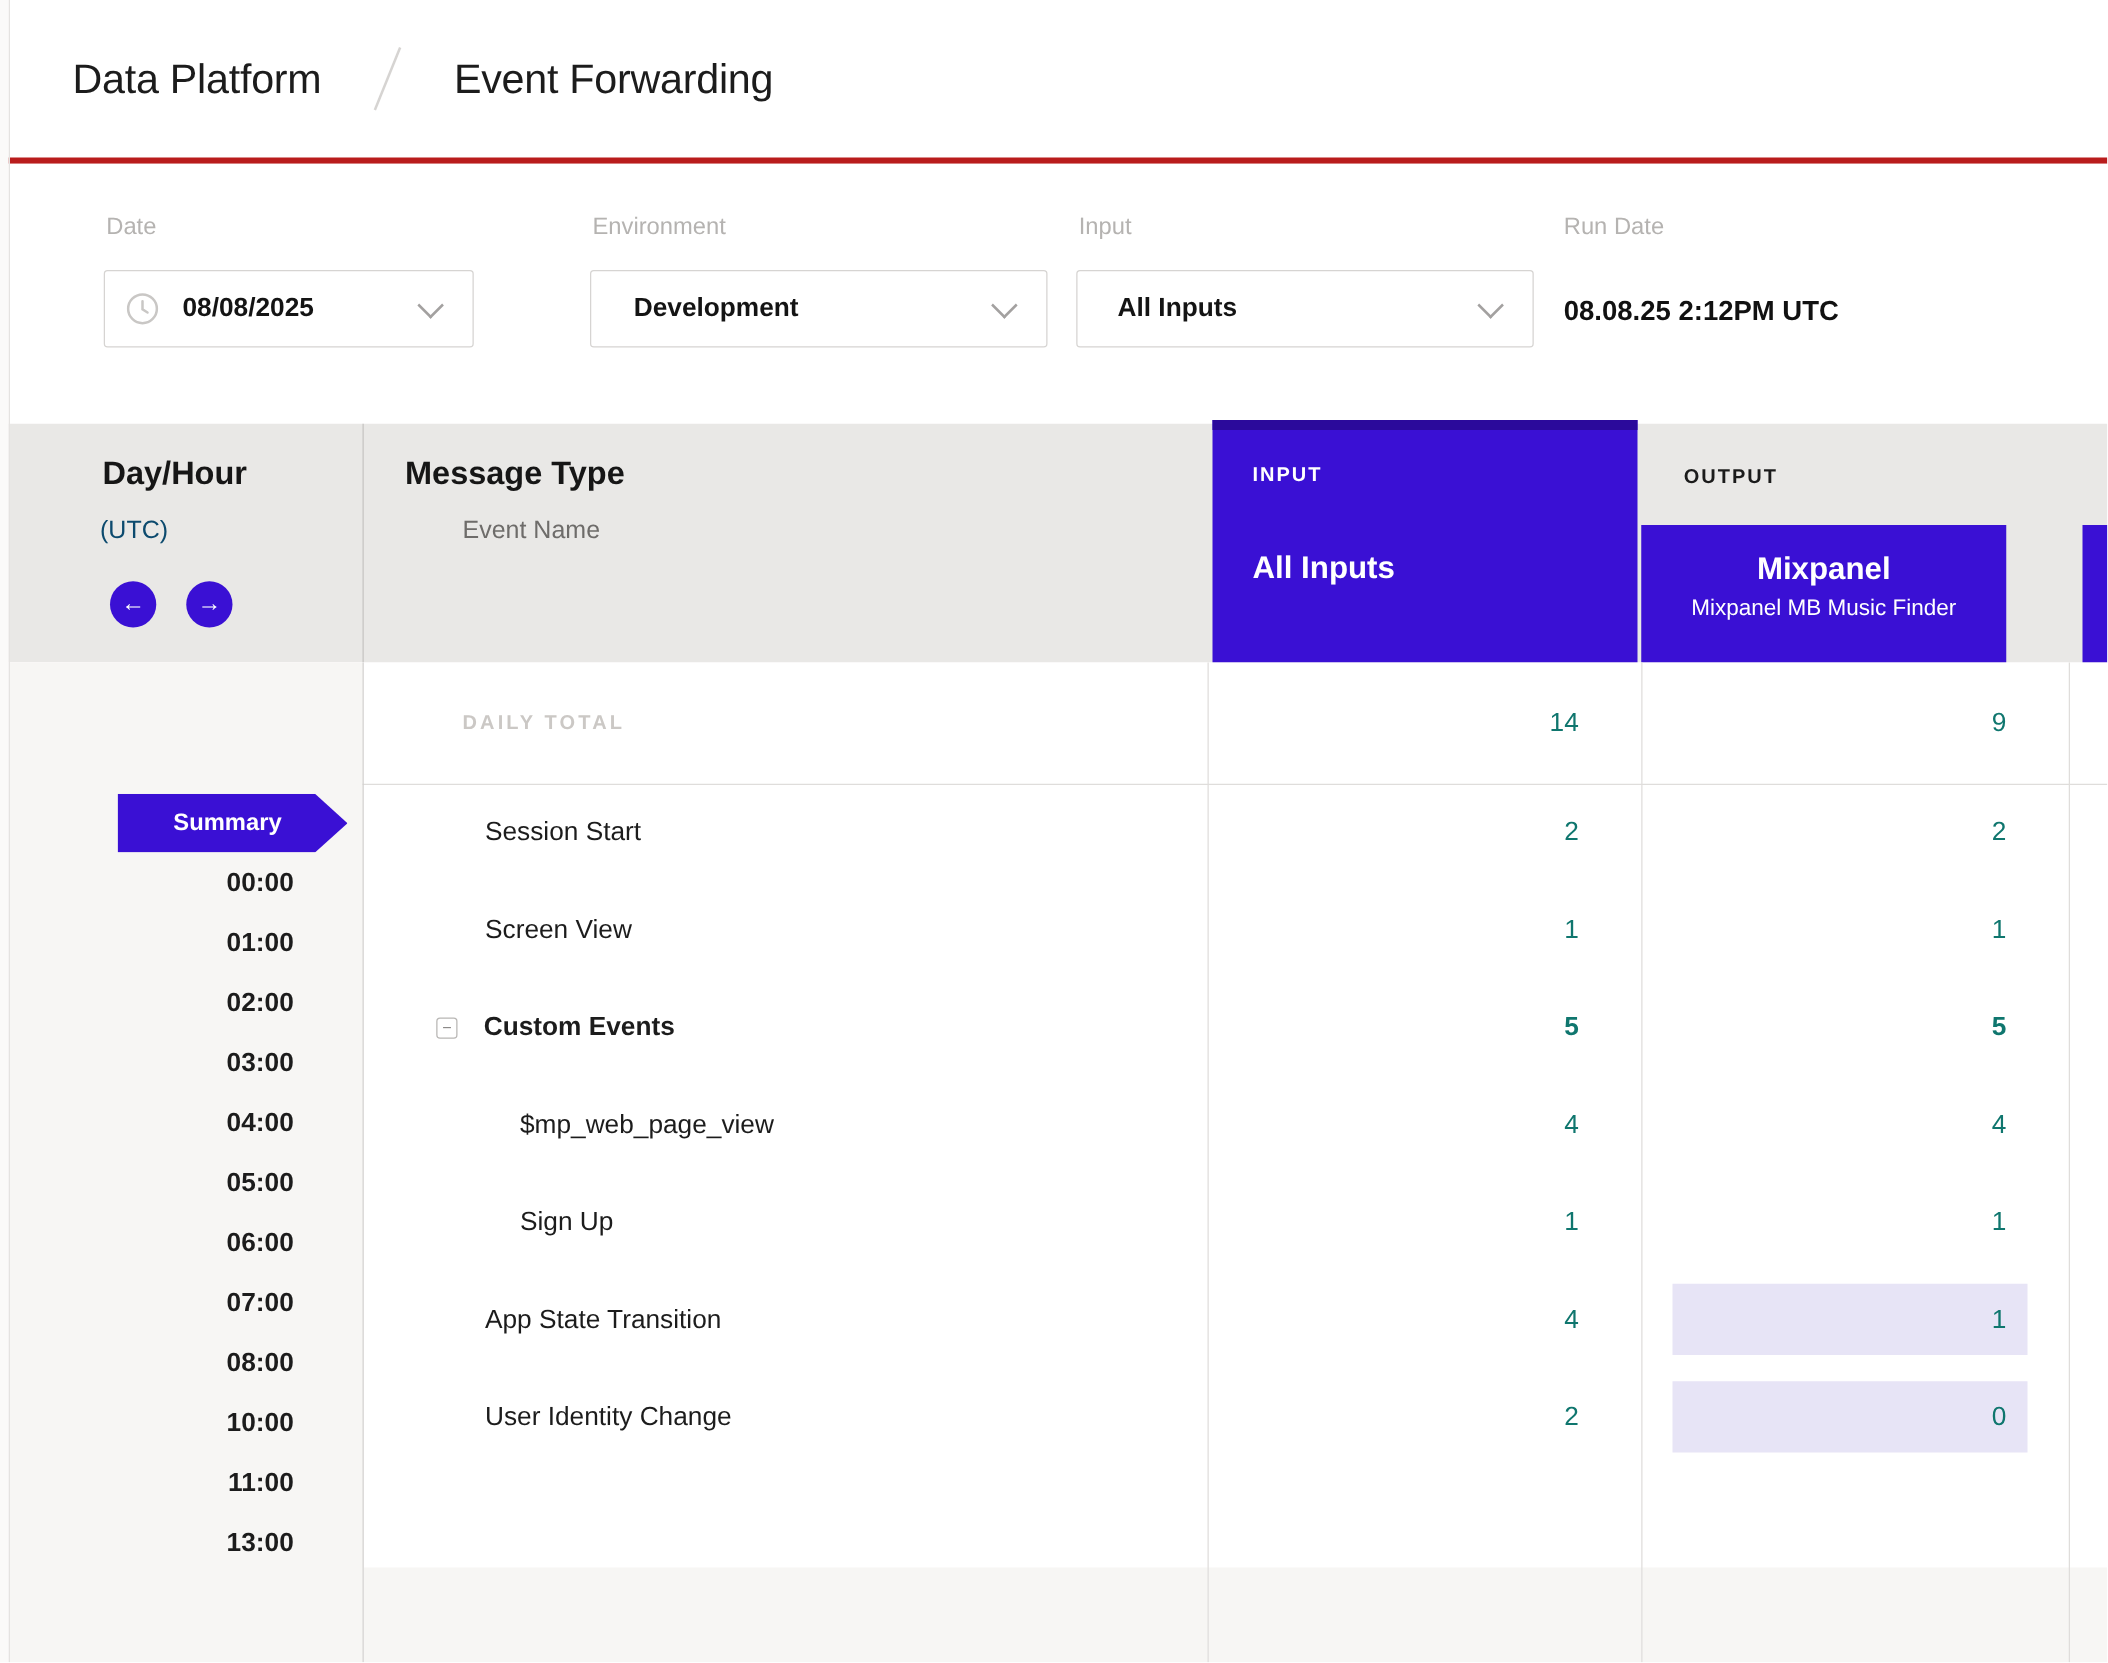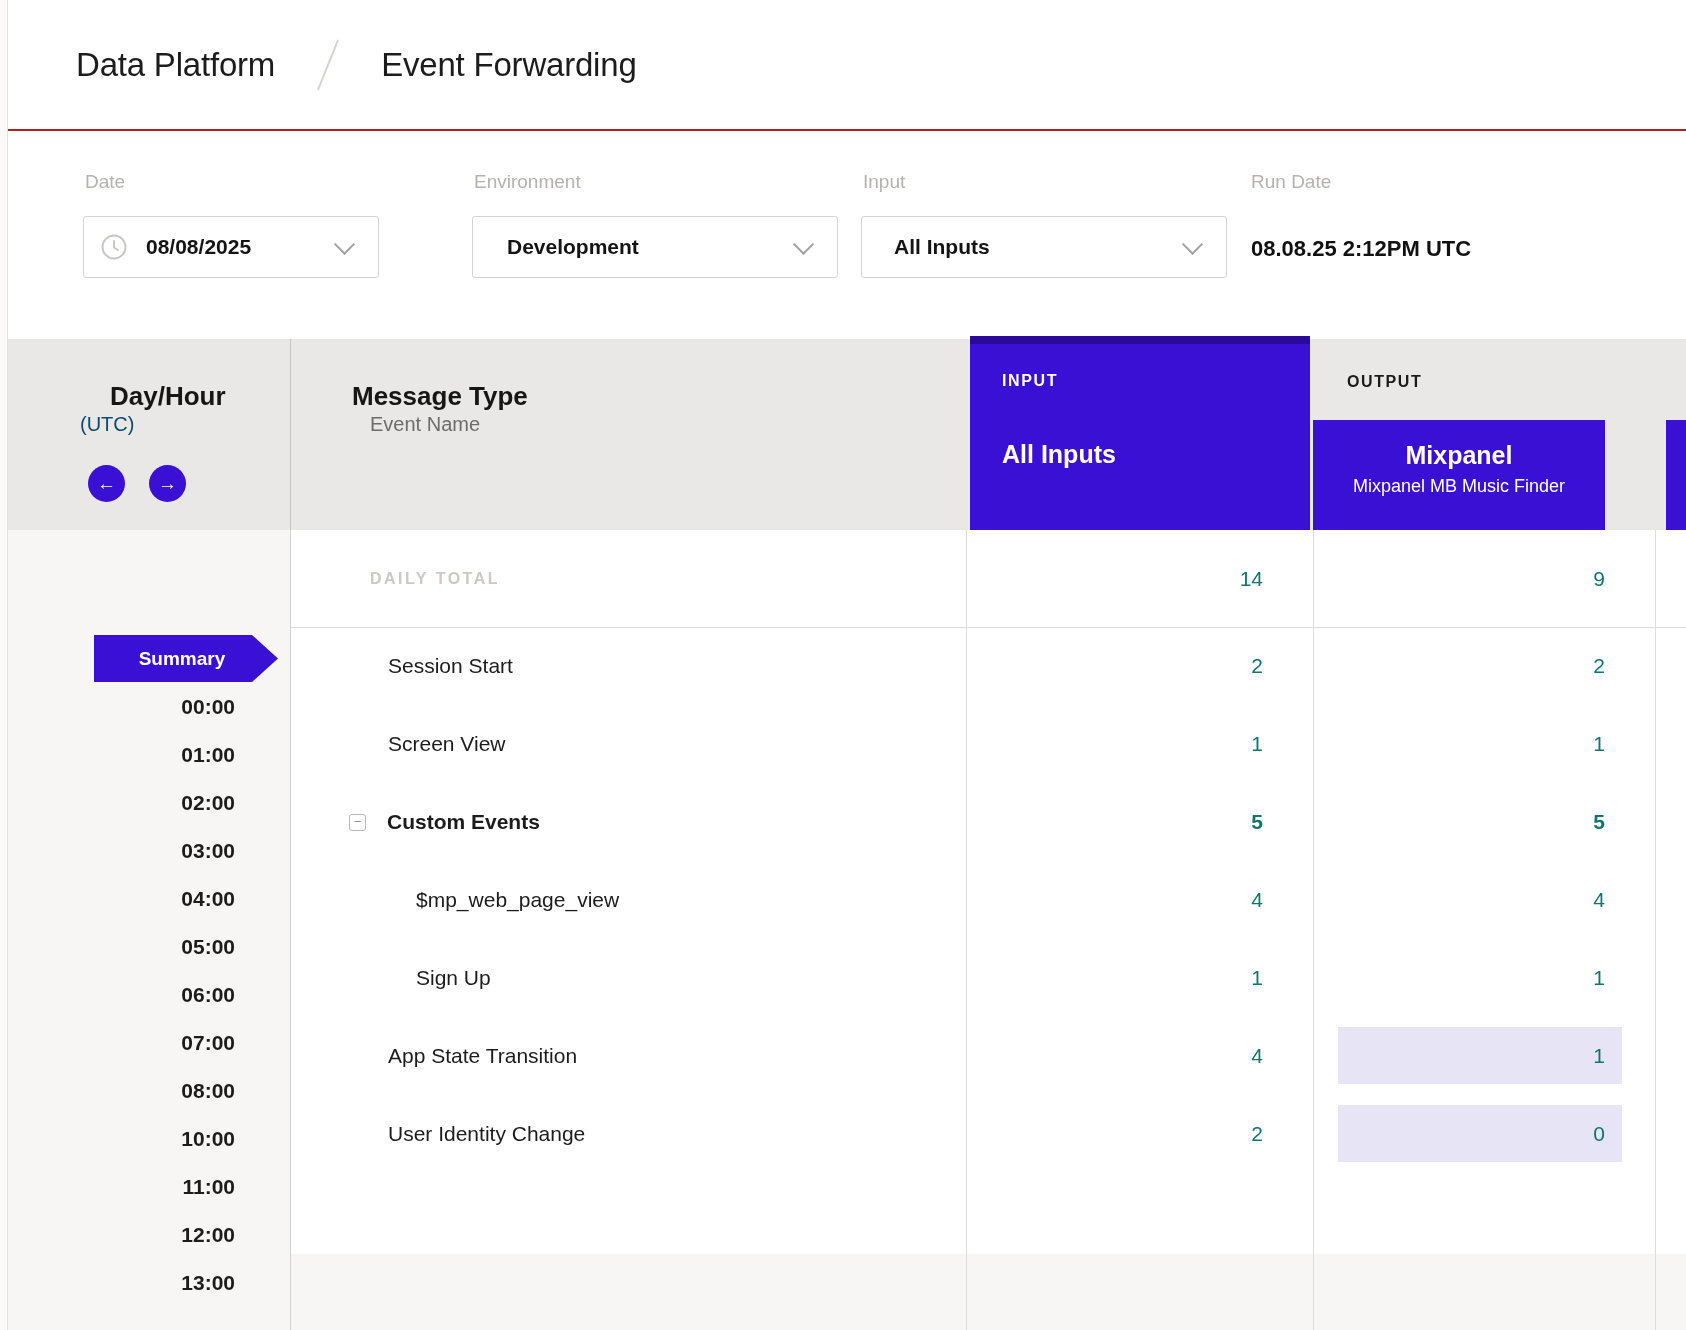--- a/index.html
+++ b/index.html
@@ -17,39 +17,39 @@
   .screen{
     position:relative;width:1686px;height:1330px;overflow:hidden;background:#fff;
     font-family:"Liberation Sans","DejaVu Sans",sans-serif;color:var(--ink);
   }
   
   .left-strip{position:absolute;left:0;top:0;width:7px;height:100%;background:#fbfaf9;z-index:40;}
   .left-edge{position:absolute;left:7px;top:0;width:1px;height:100%;background:#e5e3e1;z-index:40;}
 
   
   .top-header{position:absolute;left:0;top:0;width:100%;height:131px;background:#fff;
-    border-bottom:2px solid #b91c1c;display:flex;align-items:center;padding-left:76px;box-sizing:border-box;gap:40px;}
+    border-bottom:5px solid #b91c1c;display:flex;align-items:center;padding-left:58px;box-sizing:border-box;gap:40px;}
   .crumb{font-size:33px;font-weight:500;color:#1c1c1c;letter-spacing:-0.2px;}
   .crumb-sep{width:26px;height:56px;position:relative;}
   .crumb-sep i{position:absolute;left:12px;top:1px;width:2px;height:54px;background:#d6d4d2;transform:rotate(22deg);}
 
   
   .filter-bar{position:absolute;left:0;top:131px;width:100%;height:208px;background:#fff;}
   .filter-label{position:absolute;top:40px;font-size:19px;color:var(--label-gray);}
   .select-box{position:absolute;top:85px;height:62px;box-sizing:border-box;border:1px solid #d6d4d2;
     border-radius:3px;background:#fff;cursor:pointer;}
   .select-value{position:absolute;top:0;line-height:60px;font-size:21px;font-weight:700;color:#141414;}
   .chevron{position:absolute;right:26px;top:50%;width:13px;height:13px;
     border-right:2.5px solid #a3a1a0;border-bottom:2.5px solid #a3a1a0;transform:translateY(-68%) rotate(45deg);}
   .clock{position:absolute;left:17px;top:17px;}
   .run-date-value{position:absolute;left:1251px;top:105px;font-size:22px;font-weight:700;color:#111;}
 
   
   .table-header{position:absolute;left:0;top:339px;width:100%;height:191px;background:var(--hdr-gray);}
-  .th-title{position:absolute;top:42px;font-size:26px;font-weight:700;color:#161616;margin-left:28px;}
+  .th-title{position:absolute;top:24px;font-size:26px;font-weight:700;color:#161616;}
   .th-sub{position:absolute;top:74px;font-size:20px;color:#6e6c6a;}
   .hdr-divider{position:absolute;left:290px;top:0;width:1px;height:191px;background:var(--line-dark);}
   .nav-btn{position:absolute;top:126px;width:37px;height:37px;border-radius:50%;background:var(--purple);
     color:#fff;display:flex;align-items:center;justify-content:center;font-size:19px;cursor:pointer;user-select:none;}
   .input-block{position:absolute;left:970px;top:-3px;width:340px;height:194px;background:var(--purple);
     border-top:8px solid var(--purple-dark);box-sizing:border-box;padding:28px 0 0 32px;color:#fff;}
   .block-label{font-size:16px;font-weight:700;letter-spacing:1.6px;}
   .input-block .block-title{margin-top:50px;font-size:25px;font-weight:700;}
   .output-label{position:absolute;left:1347px;top:34px;font-size:16px;font-weight:700;letter-spacing:1.6px;color:#1b1b1b;}
   .mixpanel-block{position:absolute;left:1313px;top:81px;width:292px;height:110px;background:var(--purple);
@@ -170,21 +170,20 @@
         <div class="hour">01:00</div>
         <div class="hour">02:00</div>
         <div class="hour">03:00</div>
         <div class="hour">04:00</div>
         <div class="hour">05:00</div>
         <div class="hour">06:00</div>
         <div class="hour">07:00</div>
         <div class="hour">08:00</div>
         <div class="hour">10:00</div>
         <div class="hour">11:00</div>
-        <div class="hour">12:00</div>
         <div class="hour">13:00</div>
       </div>
     </div>
 
     <div class="footer-band"></div>
 
     <div class="body-divider"></div>
     <div class="col-line" style="left:966px"></div>
     <div class="col-line" style="left:1313px"></div>
     <div class="col-line" style="left:1655px"></div>

